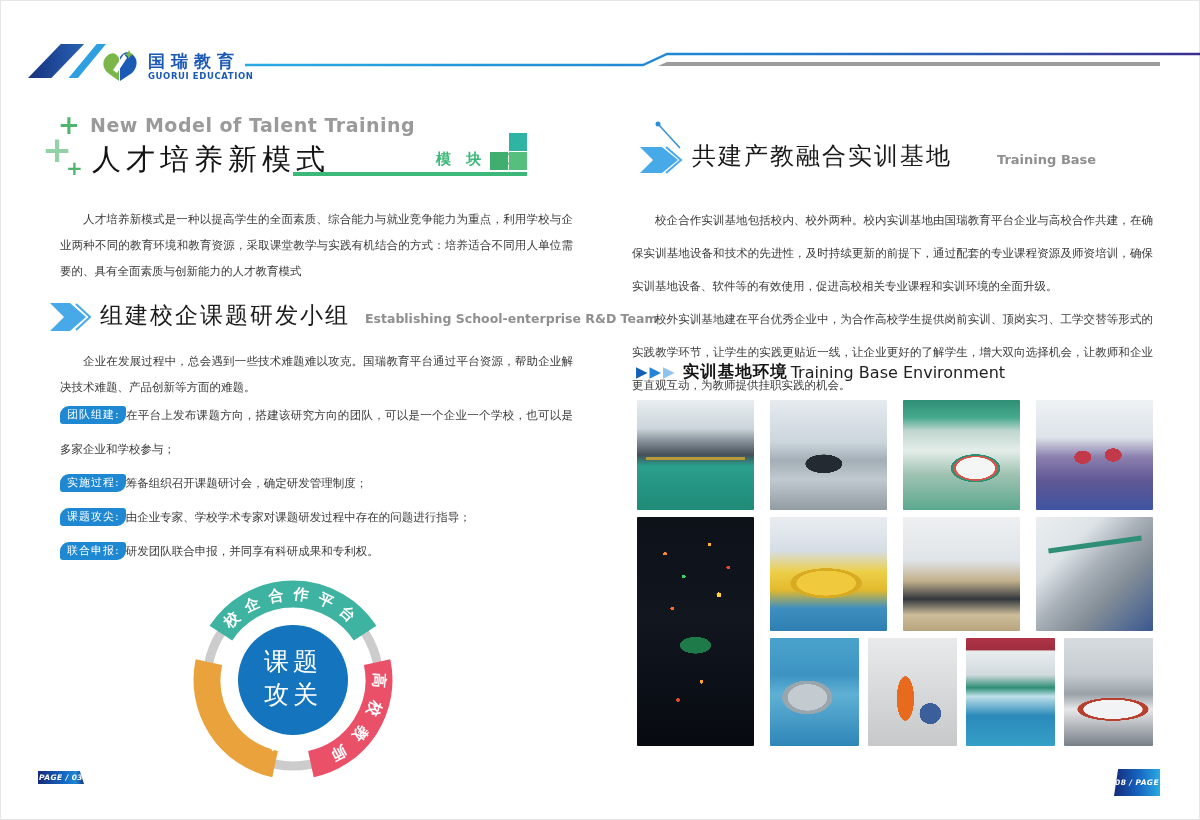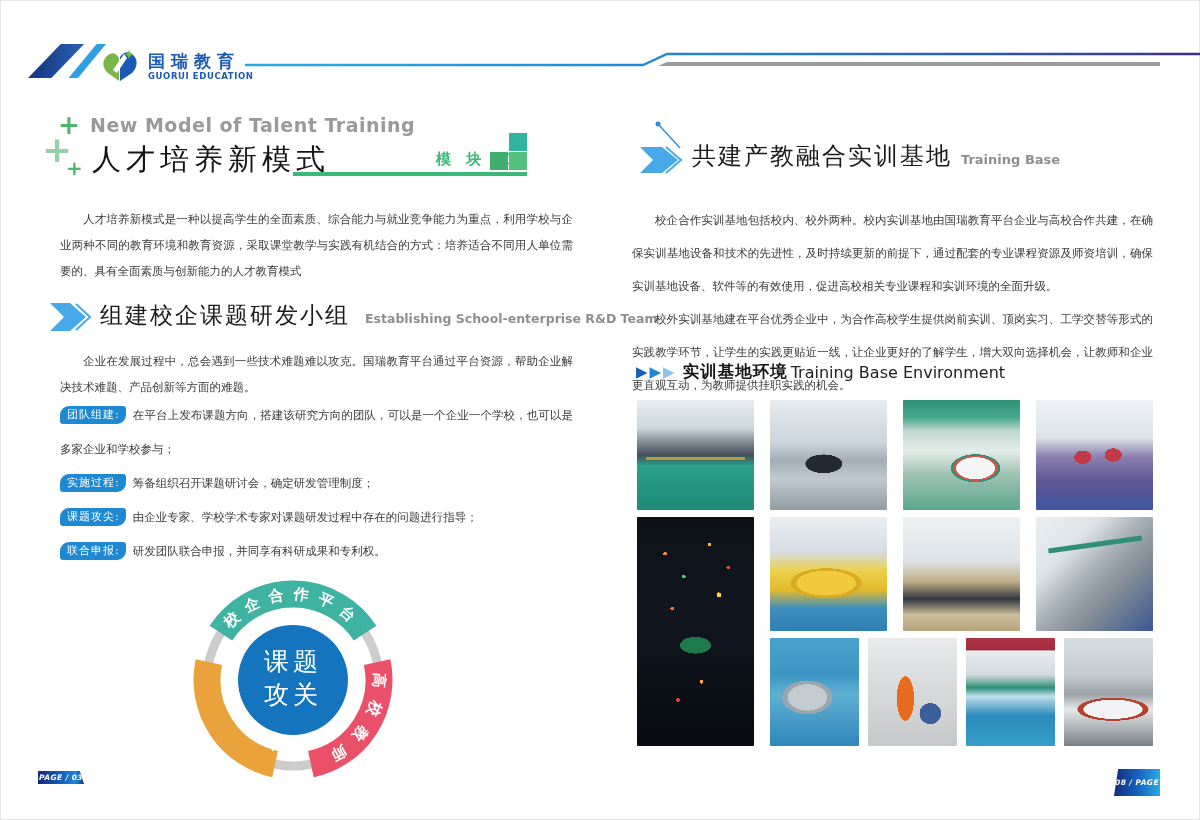--- a/index.html
+++ b/index.html
@@ -26,33 +26,33 @@
   .body-para{font-size:11.5px;line-height:26px;color:#3a3a3a;text-align:justify;text-indent:2em;margin:0;}
   .intro-para{left:60px;top:206px;width:513px;}
 
   .sec-head{left:100px;top:300px;display:flex;align-items:baseline;gap:15px;white-space:nowrap;}
   .sec-head-cn{font-size:23px;color:#1a1a1a;font-family:"Liberation Serif","DejaVu Serif",serif;letter-spacing:2px;}
   .sec-head-en{font-size:12.5px;color:#8f8f8f;font-weight:bold;}
   .sec-intro{left:60px;top:348px;width:513px;}
 
   .items{left:60px;top:398px;width:513px;}
   .item{margin:0;font-size:11.5px;line-height:34px;color:#3a3a3a;text-align:justify;}
-  .item-badge{display:inline-block;background:#1e88d2;color:#fff;font-size:11px;line-height:15px;padding:1px 6px 2px 7px;border-radius:9px 3px 9px 3px;margin-right:7px;vertical-align:1px;letter-spacing:1px;}
+  .item-badge{display:inline-block;background:#1e88d2;color:#fff;font-size:11px;line-height:15px;padding:1px 6px 2px 7px;border-radius:9px 3px 9px 3px;vertical-align:1px;letter-spacing:1px;}
 
   .diagram{left:175px;top:562px;width:236px;height:236px;}
 
   
   .pbadge{font-size:7.5px;font-weight:bold;font-style:italic;color:#fff;display:flex;align-items:center;justify-content:center;letter-spacing:0.4px;}
   .pbadge-left{left:38px;top:771px;width:46px;height:13px;background:linear-gradient(90deg,#152a78 0%,#1565c0 55%,#1e88d2 82%,#17327e 100%);clip-path:polygon(0 0,91% 0,100% 100%,0 100%);}
   .pbadge-right{left:1114px;top:769px;width:46px;height:27px;background:linear-gradient(90deg,#152a78 0%,#1666c2 55%,#29abe2 100%);clip-path:polygon(9% 0,100% 0,100% 100%,0 100%);}
 
   
   .rtitle{left:692px;top:140px;display:flex;align-items:baseline;gap:9px;white-space:nowrap;}
   .rtitle-cn{font-size:24px;color:#1a1a1a;font-family:"Liberation Serif","DejaVu Serif",serif;letter-spacing:2px;}
-  .rtitle-en{font-size:13px;color:#8f8f8f;font-weight:bold;}
+  .rtitle-en{font-size:13px;color:#8f8f8f;font-weight:bold;margin-left:36px;}
   .rparas{left:632px;top:204px;width:521px;}
   .rparas p{font-size:11.5px;line-height:33px;color:#3a3a3a;text-align:justify;text-indent:2em;margin:0;}
   .gal-head{left:636px;top:361px;display:flex;align-items:center;white-space:nowrap;}
   .tri{font-size:15px;line-height:15px;margin-right:2px;}
   .gal-cn{font-size:16.5px;color:#141414;font-weight:600;margin-left:6px;letter-spacing:1px;}
   .gal-en{font-size:16px;color:#222;margin-left:3px;}
 
   
   .gallery{left:637px;top:400px;width:516px;height:347px;}
   .ph{position:absolute;border-radius:1px;}

